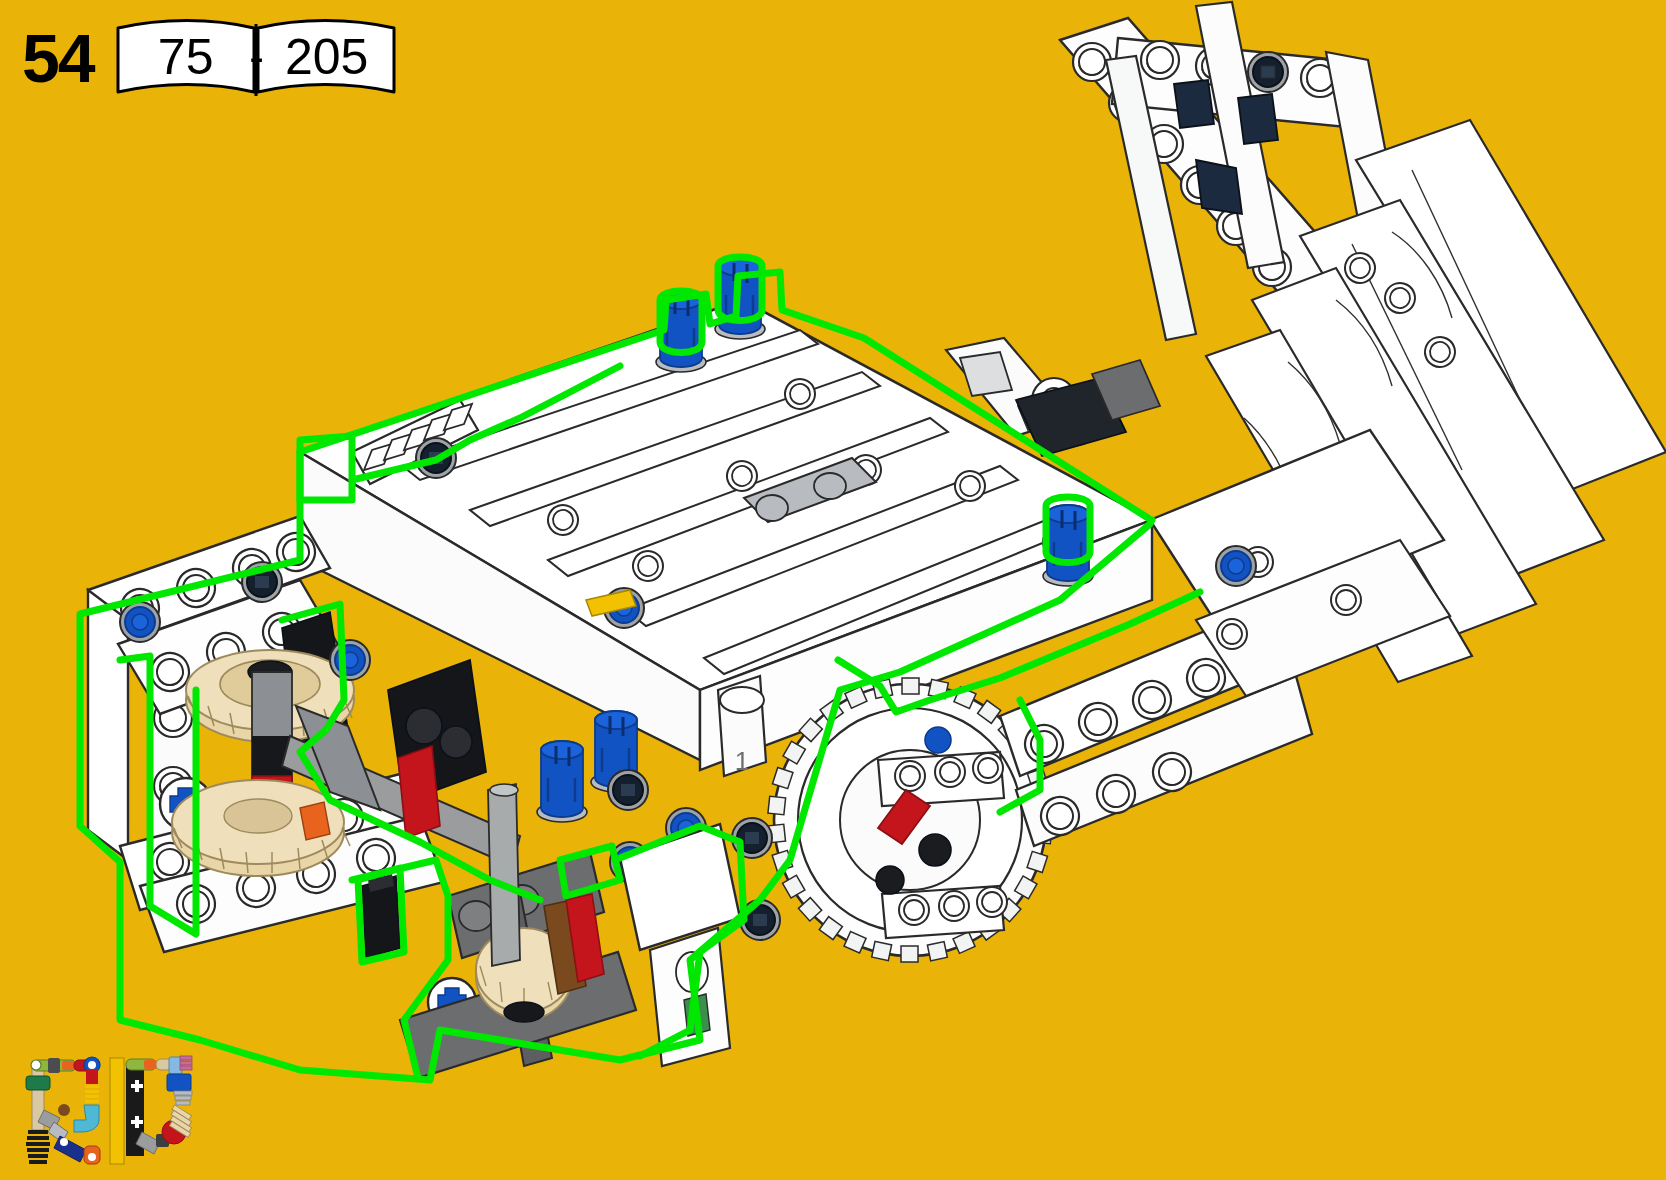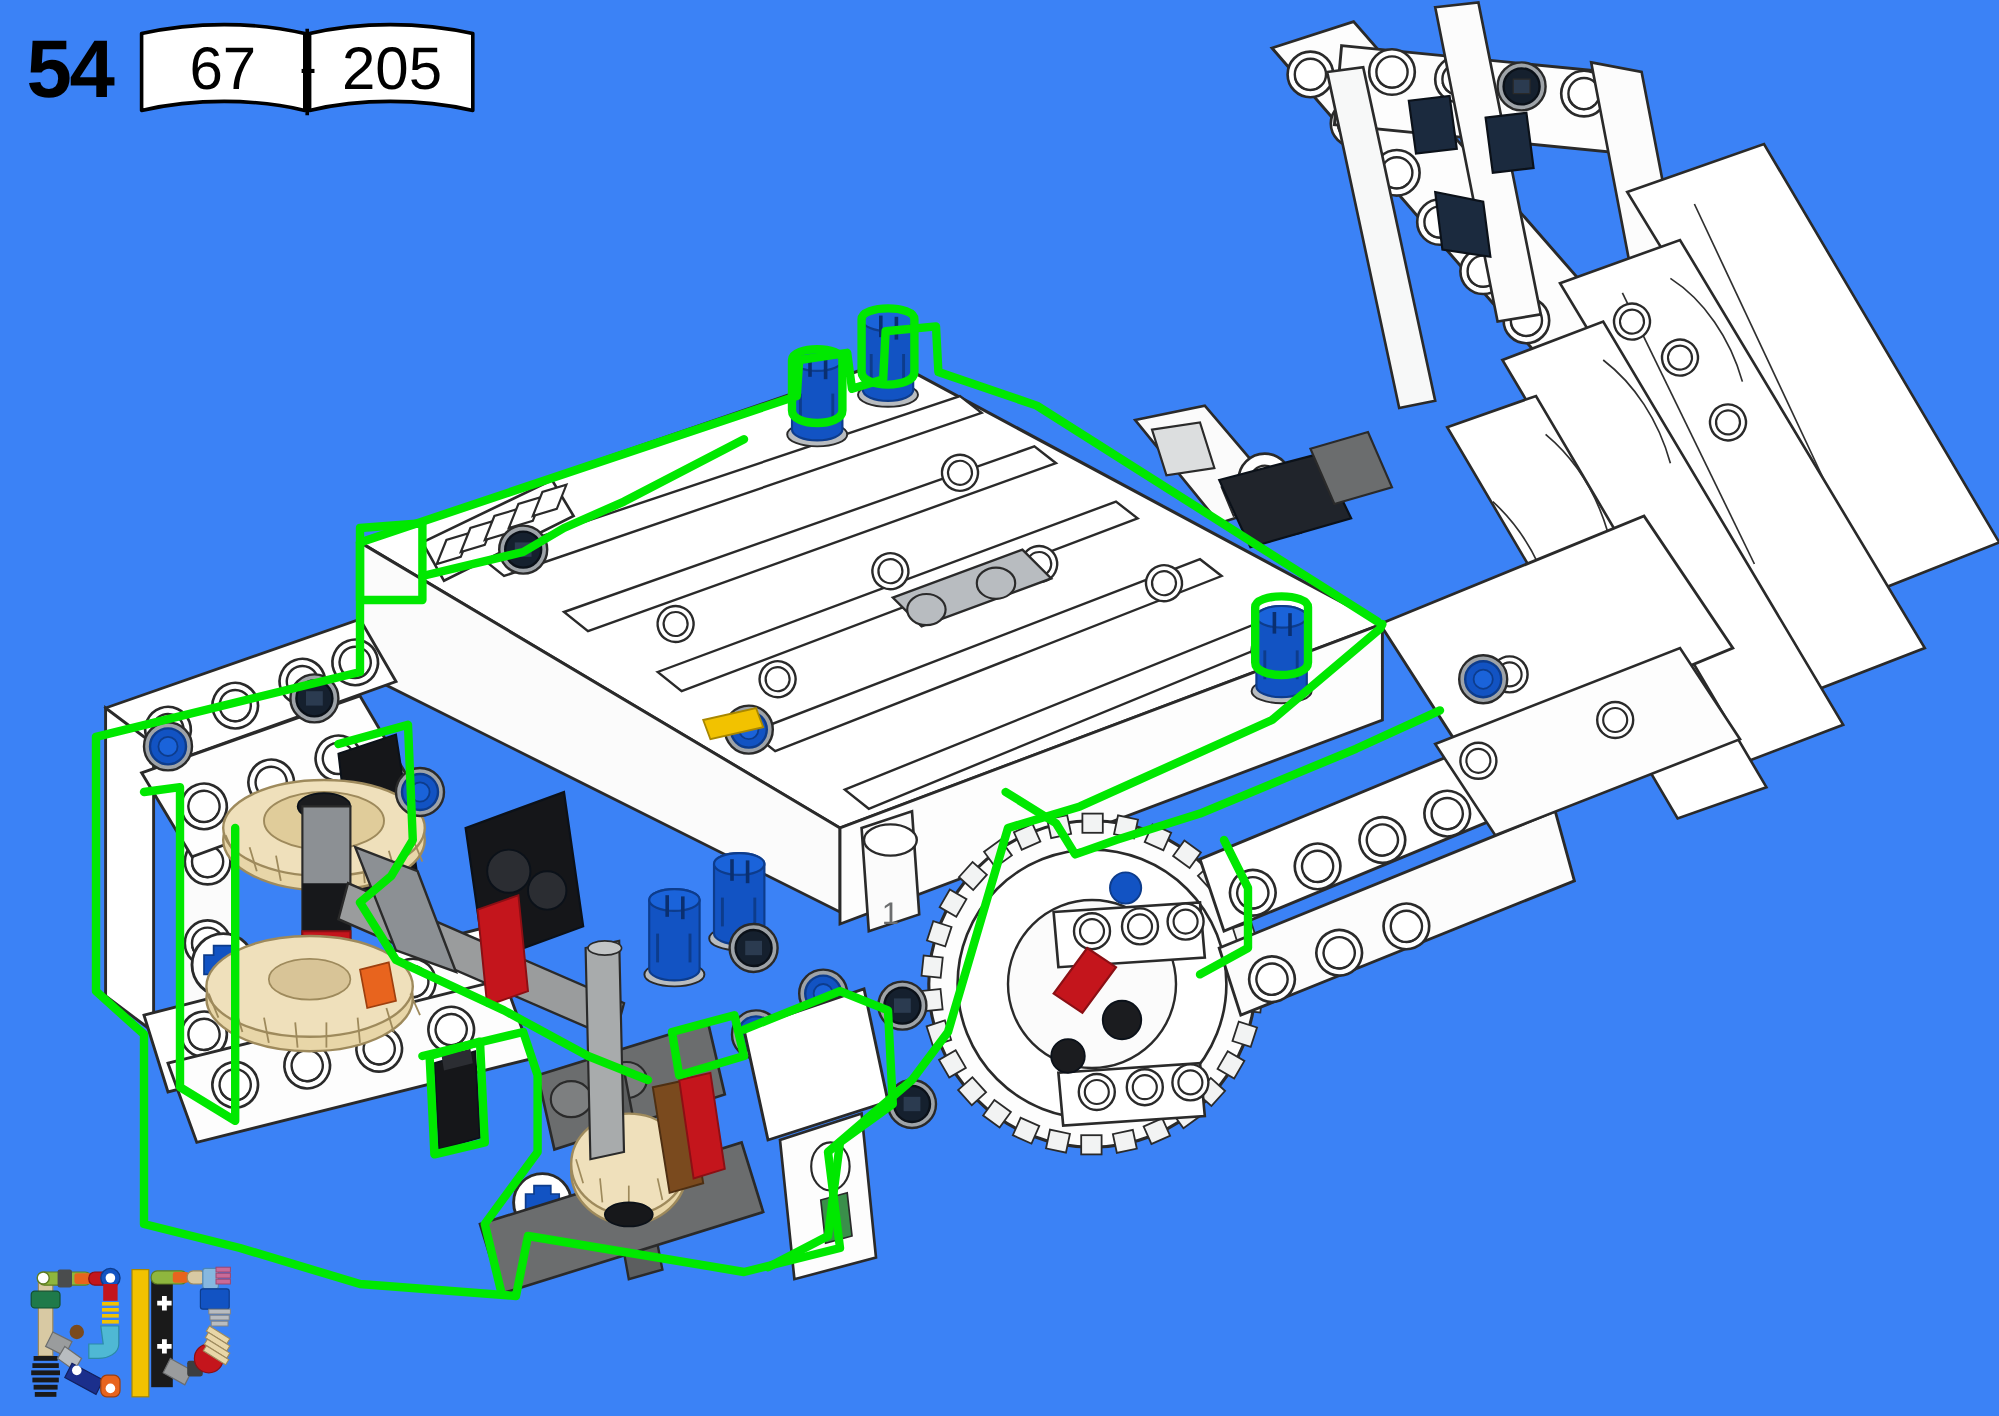--- a/index.html
+++ b/index.html
@@ -1,21 +1,21 @@
 <!DOCTYPE html>
 <html><head>
 <meta charset="utf-8">
 <style>
   html,body{margin:0;padding:0;}
   body{
     width:1666px;height:1180px;background:#ffffff;
     font-family:"Liberation Sans", sans-serif;
     overflow:hidden;position:relative;
   }
-  #page{position:absolute;inset:0;background:#3b82f6;}
+  #page{position:absolute;inset:0;background:#eab308;}
 
   
   #header{position:absolute;left:22px;top:18px;display:flex;align-items:center;gap:18px;z-index:40;}
   #step-number{
     font-size:68px;font-weight:bold;line-height:1;color:#000;
     font-family:"Liberation Sans", sans-serif;letter-spacing:-2px;
   }
   #booklet{position:relative;width:288px;height:80px;}
   #booklet svg{position:absolute;left:0;top:0;}
   .bk-page{
@@ -44,21 +44,21 @@
 
   <div id="header">
     <div id="step-number" class="nosel">54</div>
 
     <div id="booklet">
       <svg width="288" height="80" viewBox="0 0 288 80">
         <path d="M6,10 C50,0 100,0 142,10 L142,74 C100,64 50,64 6,74 Z" fill="#ffffff" stroke="#000" stroke-width="3" stroke-linejoin="round"></path>
         <path d="M146,10 C188,0 238,0 282,10 L282,74 C238,64 188,64 146,74 Z" fill="#ffffff" stroke="#000" stroke-width="3" stroke-linejoin="round"></path>
         <line x1="144" y1="6" x2="144" y2="78" stroke="#000" stroke-width="3"></line>
       </svg>
-      <div id="bk-left" class="bk-page nosel">67</div>
+      <div id="bk-left" class="bk-page nosel">75</div>
       <div id="bk-dash" class="nosel">-</div>
       <div id="bk-right" class="bk-page nosel">205</div>
     </div>
   </div>
 
   <div id="illustration">
     <svg width="1666" height="1180" viewBox="0 0 1666 1180">
       <defs>
         <g id="pinhole">
           <ellipse cx="0" cy="0" rx="19" ry="19" fill="#fff" stroke="#2a2a2a" stroke-width="2.2"></ellipse>

